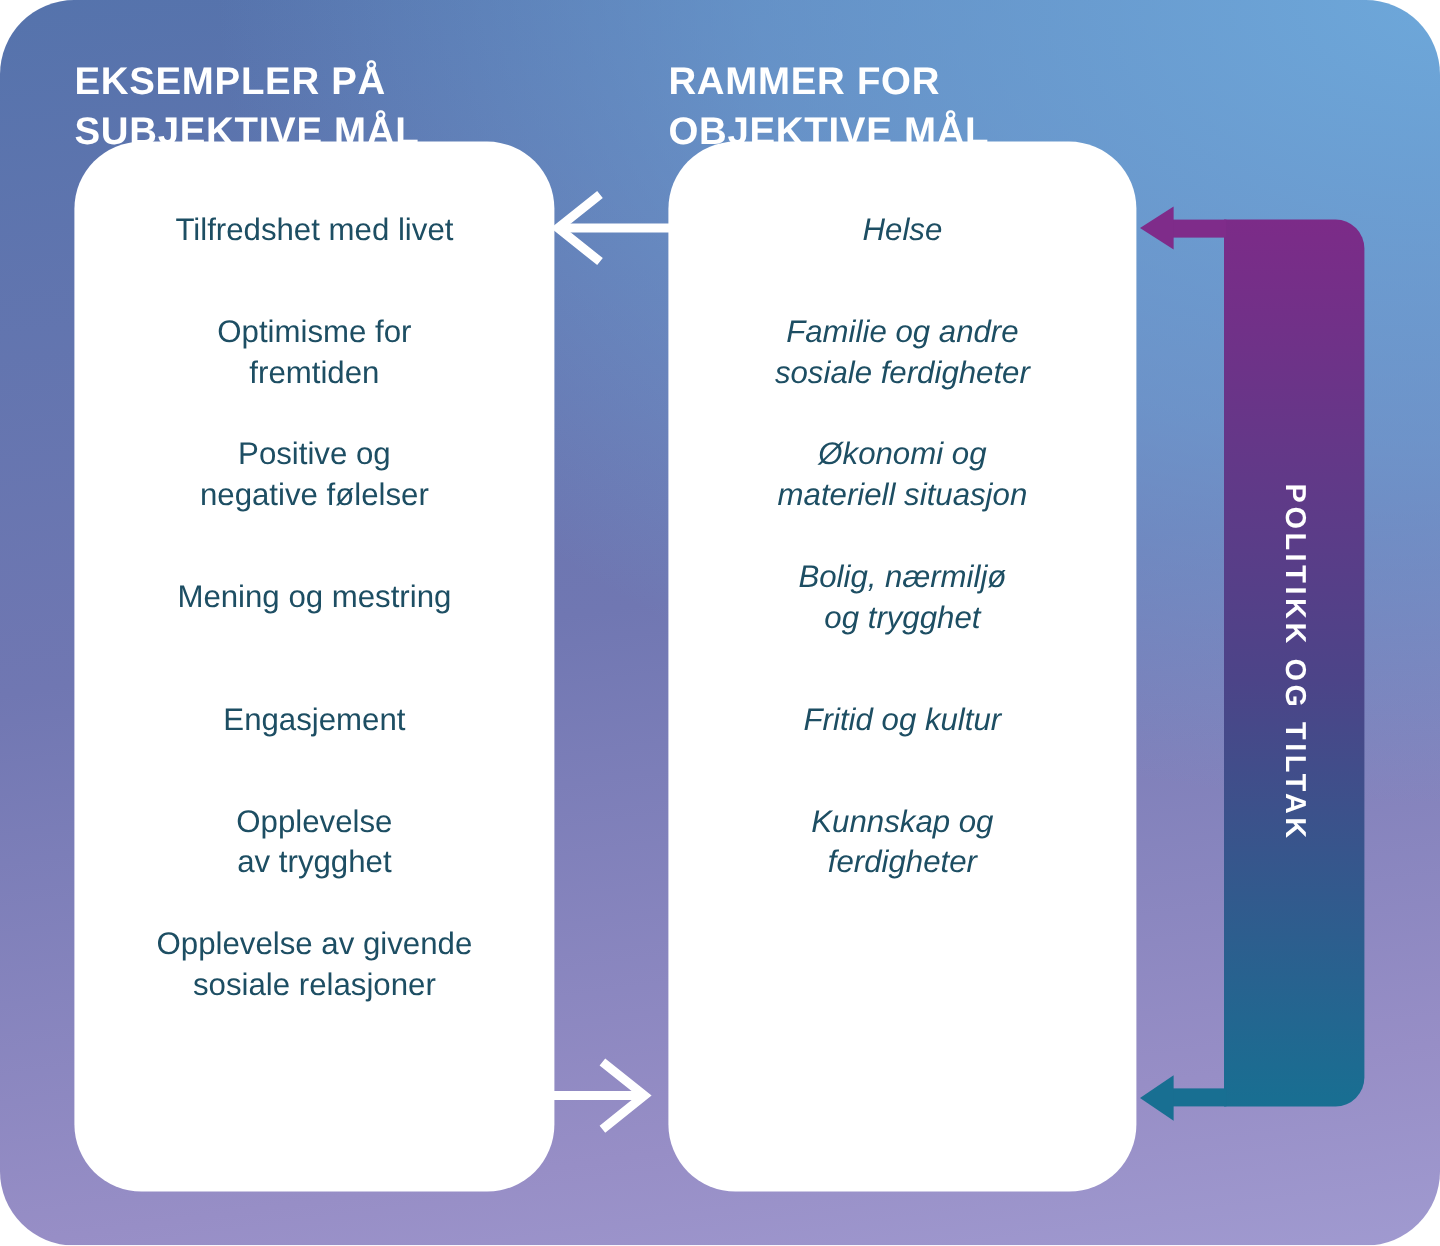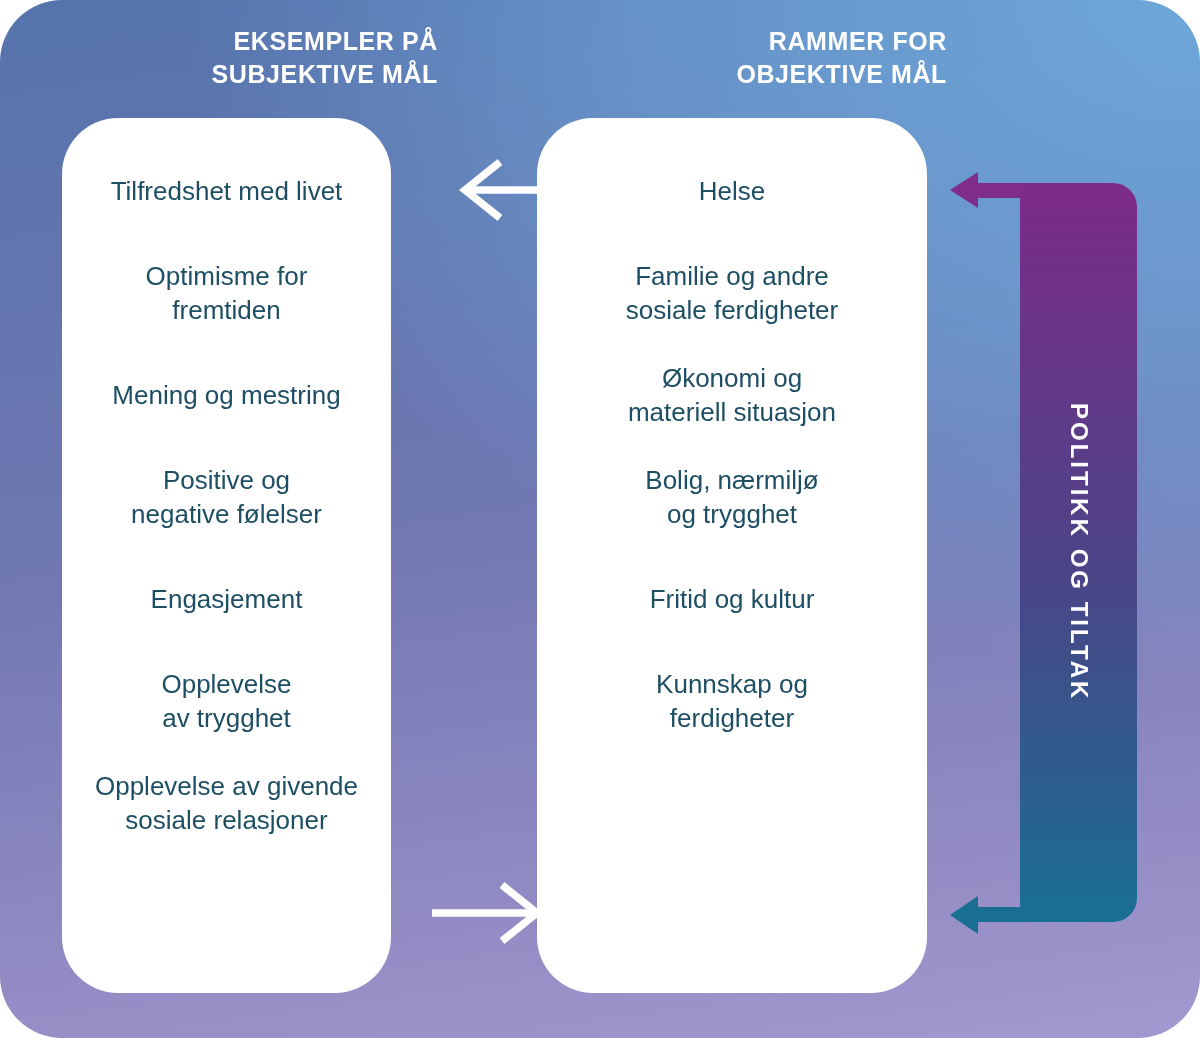--- a/index.html
+++ b/index.html
@@ -11,34 +11,34 @@
     overflow:hidden;
   }
   .bg{
     position:absolute;inset:0;
     border-radius:62px;
     background:
       radial-gradient(125% 95% at 100% 0%, rgba(110,170,220,0.95) 0%, rgba(110,170,220,0.55) 38%, rgba(110,170,220,0) 68%),
       linear-gradient(172deg, #5573ac 0%, #7077b2 48%, #978ec6 86%, #a09ad0 100%);
   }
   .header{
-    position:absolute;top:25px;
-    color:#ffffff;font-weight:bold;font-size:25px;line-height:1.32;
-    letter-spacing:0.6px;text-align:right;white-space:pre-line;
+    position:absolute;top:46px;
+    color:#ffffff;font-weight:bold;font-size:32px;line-height:1.32;
+    letter-spacing:0.6px;text-align:left;white-space:pre-line;
   }
   .header.left{left:62px;width:376px;}
   .header.right{left:557px;width:390px;}
   .panel{
     position:absolute;top:118px;height:875px;
     background:#ffffff;border-radius:56px;
     box-sizing:border-box;padding-top:22px;
     display:flex;flex-direction:column;
   }
-  .panel.left{left:62px;width:329px;}
-  .panel.right{left:537px;width:390px;}
+  .panel.left{left:62px;width:400px;}
+  .panel.right{left:557px;width:390px;font-style:italic;}
   .row{
     height:102px;flex:0 0 102px;
     display:flex;align-items:center;justify-content:center;
     text-align:center;color:#1d4e63;
     font-size:26px;line-height:34px;white-space:pre-line;
   }
   .policy-bar{
     position:absolute;left:1020px;top:183px;width:117px;height:739px;
     background:linear-gradient(180deg,#7c2b88 0%, #4c4488 52%, #186f92 100%);
     border-radius:0 24px 24px 0;
@@ -84,23 +84,23 @@
   </div>
   <div class="arm top"></div>
   <div class="arrowhead top"></div>
   <div class="arm bottom"></div>
   <div class="arrowhead bottom"></div>
 
   <div class="panel left">
     <div class="row">Tilfredshet med livet</div>
     <div class="row">Optimisme for
 fremtiden</div>
-    <div class="row">Mening og mestring</div>
     <div class="row">Positive og
 negative følelser</div>
+    <div class="row">Mening og mestring</div>
     <div class="row">Engasjement</div>
     <div class="row">Opplevelse
 av trygghet</div>
     <div class="row">Opplevelse av givende
 sosiale relasjoner</div>
   </div>
 
   <div class="panel right">
     <div class="row">Helse</div>
     <div class="row">Familie og andre

